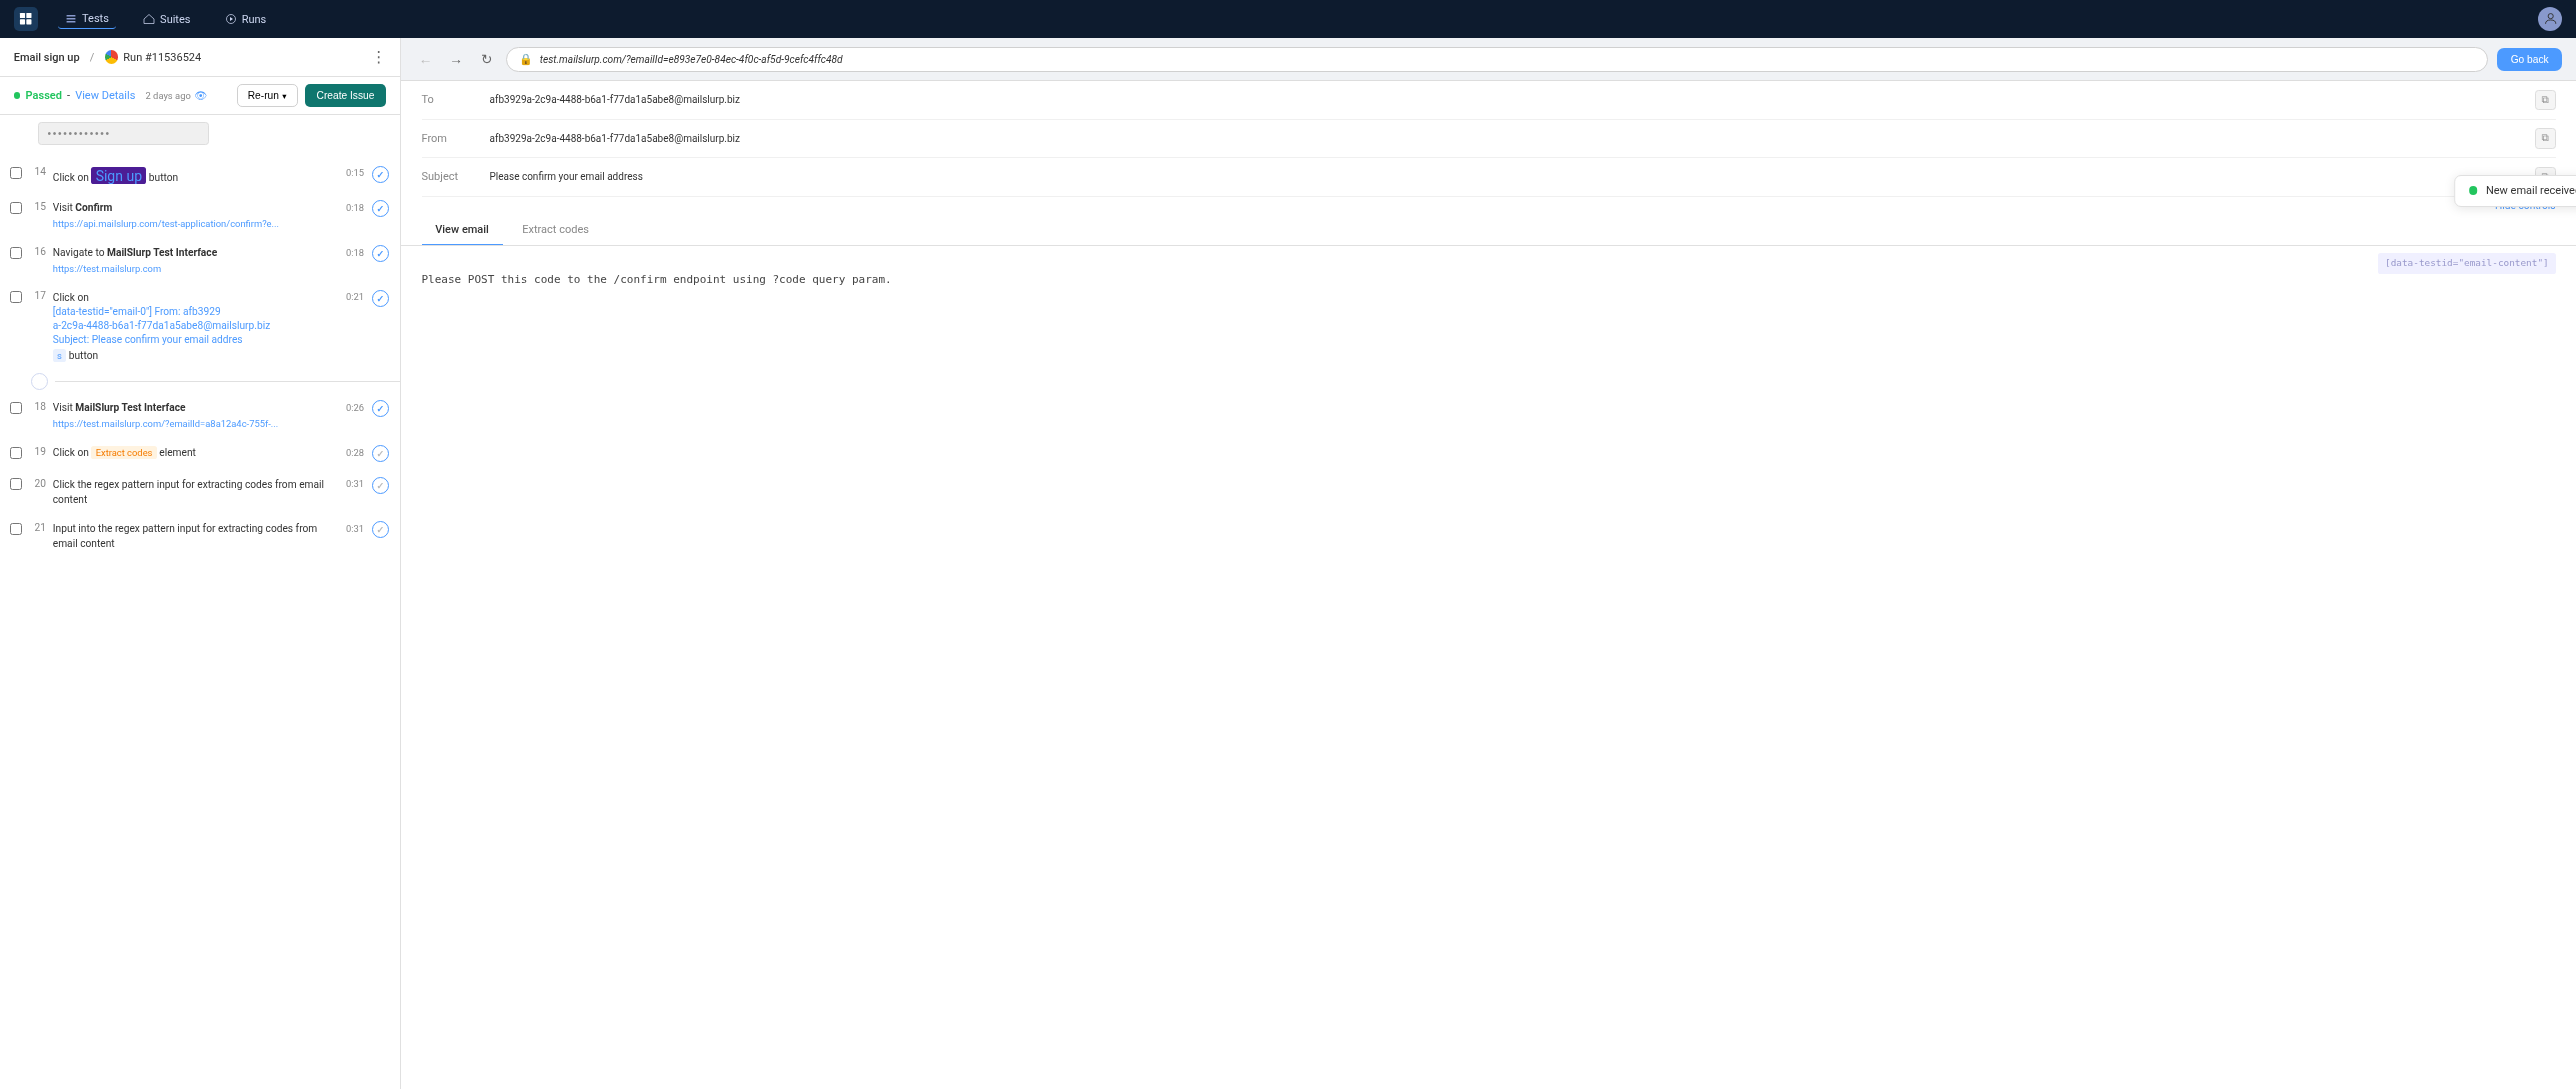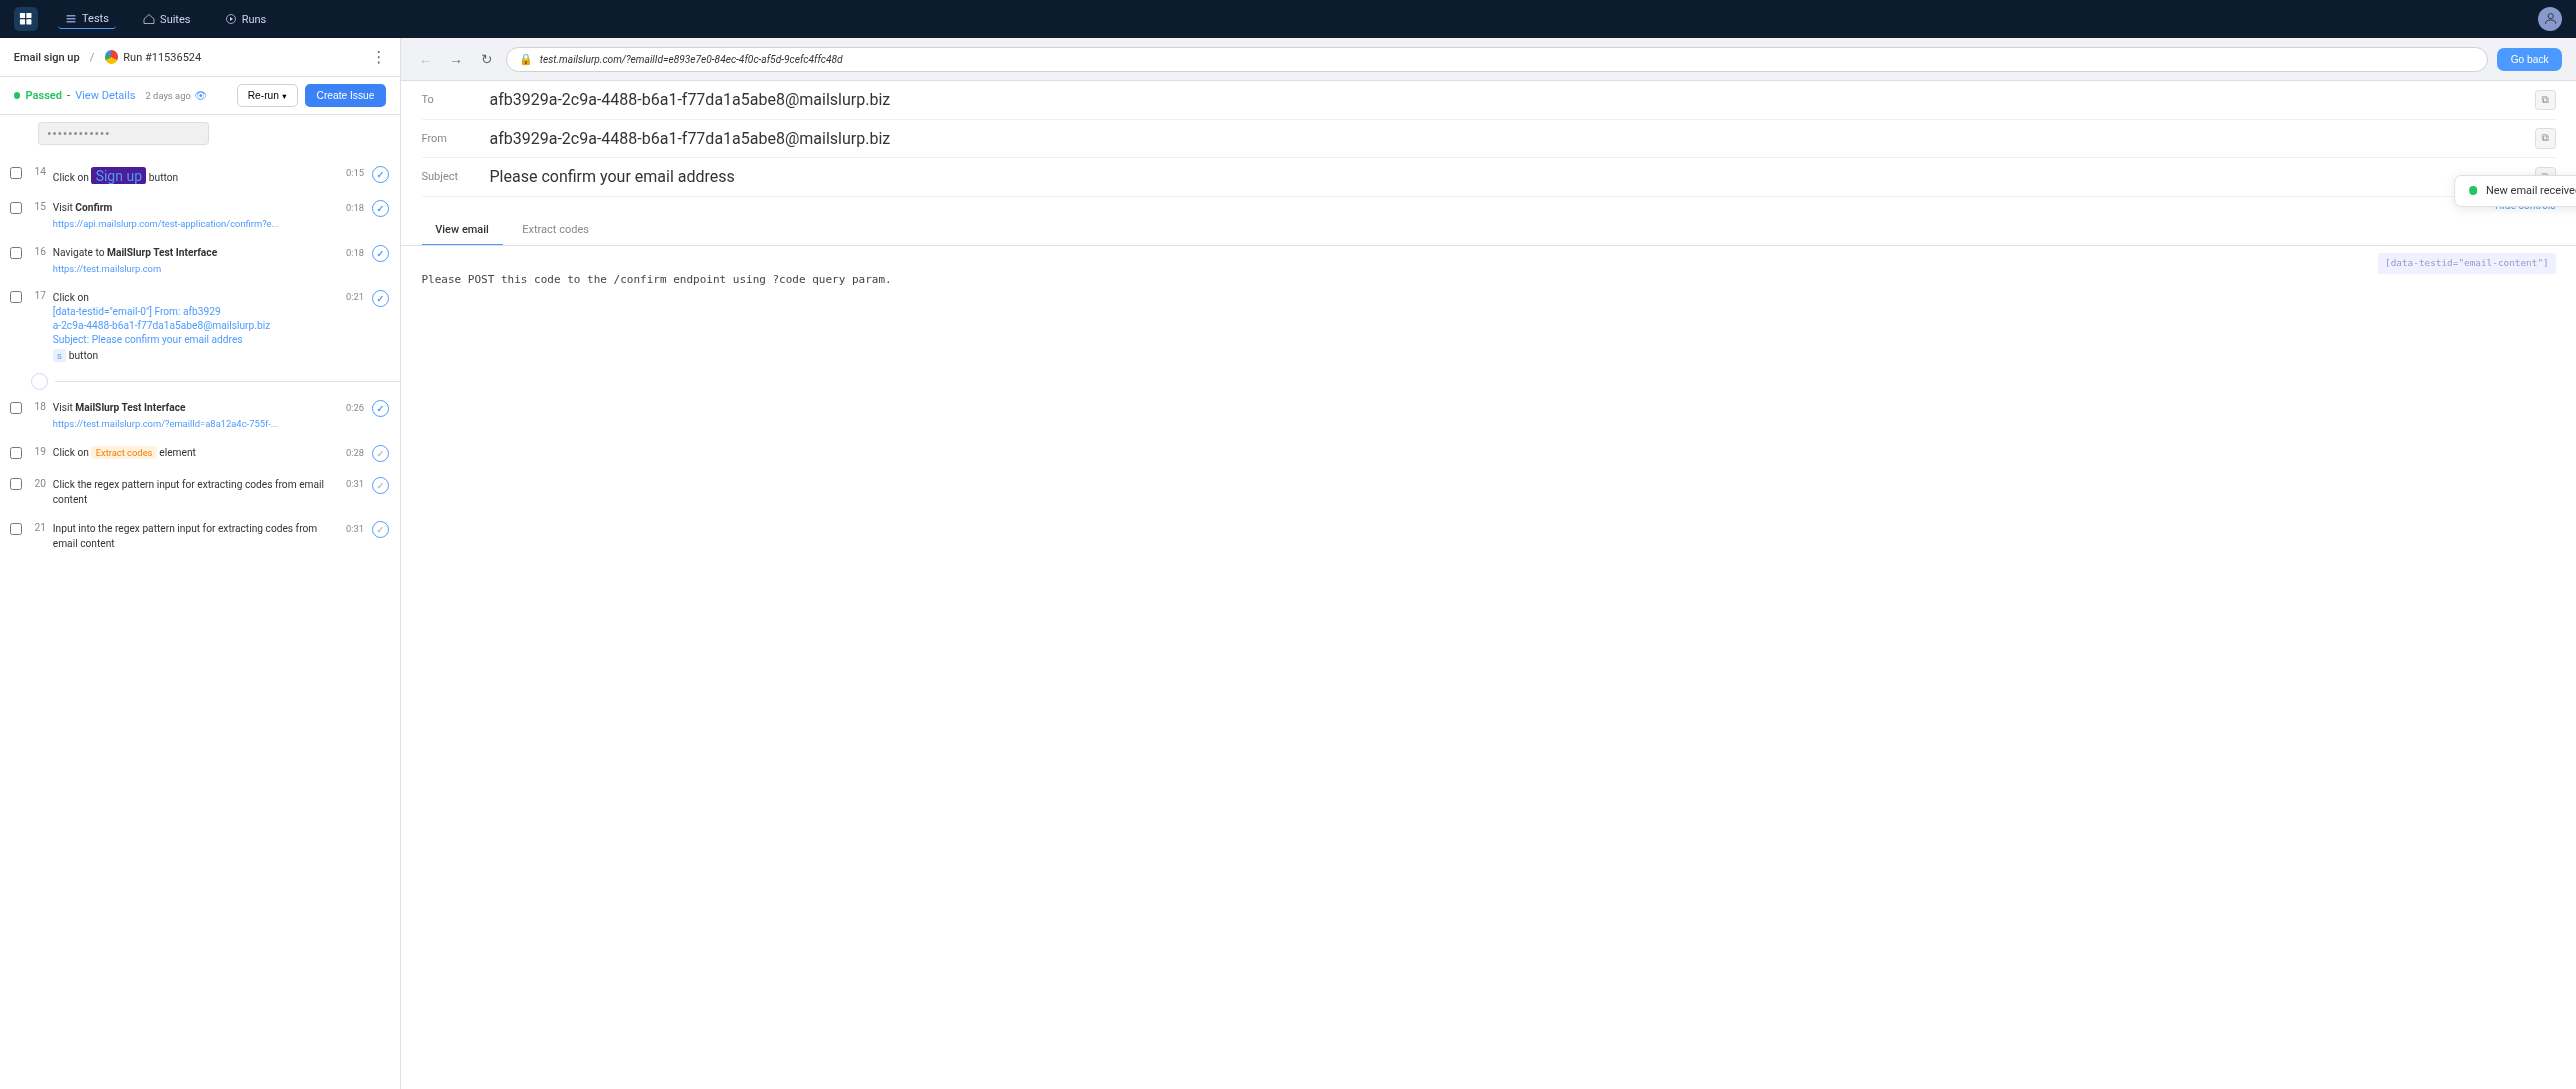--- a/index.html
+++ b/index.html
@@ -35,21 +35,21 @@
     
     .status-bar { padding: 6.8px 13.7px; border-bottom: 0.9px solid #e0e0e0; display: flex; align-items: center; gap: 10.2px; }
     .status-passed { display: flex; align-items: center; gap: 5.1px; font-size: 11px; }
     .dot-green { width: 6.8px; height: 6.8px; border-radius: 50%; background: #22c55e; }
     .status-passed-text { color: #22c55e; font-weight: 600; }
     .view-details-link { color: #4c9aff; cursor: pointer; font-size: 11px; }
     .time-ago { font-size: 9.4px; color: #888; display: flex; align-items: center; gap: 3.4px; }
     .eye-icon { color: #4c9aff; font-size: 10.2px; }
     .action-buttons { margin-left: auto; display: flex; gap: 6.8px; }
     .btn-rerun { background: #fff; border: 0.9px solid #d0d0d0; border-radius: 5.1px; padding: 5.1px 10.2px; font-size: 10.2px; cursor: pointer; display: flex; align-items: center; gap: 3.4px; }
-    .btn-create { background: #3b82f6; color: white; border: none; border-radius: 5.1px; padding: 5.1px 12px; font-size: 10.2px; cursor: pointer; }
+    .btn-create { background: #0f766e; color: white; border: none; border-radius: 5.1px; padding: 5.1px 12px; font-size: 10.2px; cursor: pointer; }
     .dropdown-arrow { font-size: 8.5px; }
 
     
     .steps-list { flex: 1; overflow-y: auto; padding: 6.8px 0; }
     .step-row { display: flex; align-items: flex-start; padding: 6.8px 10.2px; gap: 6.8px; position: relative; }
     .step-checkbox { width: 12px; height: 12px; border: 0.9px solid #ccc; border-radius: 2.6px; flex-shrink: 0; margin-top: 1.7px; cursor: pointer; }
     .step-number { width: 17px; font-size: 10.2px; color: #888; flex-shrink: 0; margin-top: 0.9px; text-align: right; }
     .step-content { flex: 1; font-size: 10.2px; line-height: 1.5; }
     .step-content .action { color: #333; }
     .step-content .highlight { background: #4c1d95; color: #4c9aff; border-radius: 2.6px; padding: 0.9px 4.3px; font-size: 14px; }
@@ -78,21 +78,21 @@
     .browser-url-bar { flex: 1; background: #fff; border: 0.9px solid #d0d0d0; border-radius: 17px; padding: 5.1px 12px; font-size: 10.2px; color: #333; display: flex; align-items: center; gap: 6.8px; cursor: text; }
     .lock-icon { color: #888; font-size: 11px; }
     .url-text { color: #333; font-size: 10.2px; font-style: italic; }
     .go-back-btn { background: #4c9aff; color: white; border: none; border-radius: 7px; padding: 6px 13.7px; font-size: 10.2px; cursor: pointer; white-space: nowrap; }
 
     
     .browser-content { flex: 1; background: #fff; overflow-y: auto; }
     .email-fields { padding: 0 20.5px; }
     .email-field-row { display: flex; align-items: center; padding: 8.5px 0; border-bottom: 0.9px solid #f0f0f0; }
     .field-label { width: 68px; color: #888; font-size: 11px; flex-shrink: 0; }
-    .field-value { flex: 1; color: #333; font-size: 16px; }
+    .field-value { flex: 1; color: #333; font-size: 10px; }
     .field-copy-btn { width: 20.5px; height: 20.5px; background: #f5f5f5; border: 0.9px solid #ddd; border-radius: 3.4px; cursor: pointer; display: flex; align-items: center; justify-content: center; color: #888; font-size: 10.2px; }
 
     
     .new-email-toast { position: absolute; top: 85px; left: 50%; transform: translateX(-50%); background: #fff; border: 0.9px solid #e0e0e0; border-radius: 6.8px; padding: 8.5px 13.7px; display: flex; align-items: center; gap: 8.5px; box-shadow: 0 1.7px 10.2px rgba(0,0,0,0.1); white-space: nowrap; z-index: 100; }
     .email-green-dot { width: 8.5px; height: 8.5px; border-radius: 50%; background: #22c55e; flex-shrink: 0; }
 
     
     .email-tabs { display: flex; gap: 6px; padding: 0 20.5px; border-bottom: 0.9px solid #e0e0e0; margin-top: 3.4px; }
     .email-tab { padding: 8.5px 13.7px; font-size: 11px; cursor: pointer; color: #888; border-bottom: 1.7px solid transparent; }
     .email-tab.active { color: #333; border-bottom: 1.7px solid #4c9aff; font-weight: 500; }

